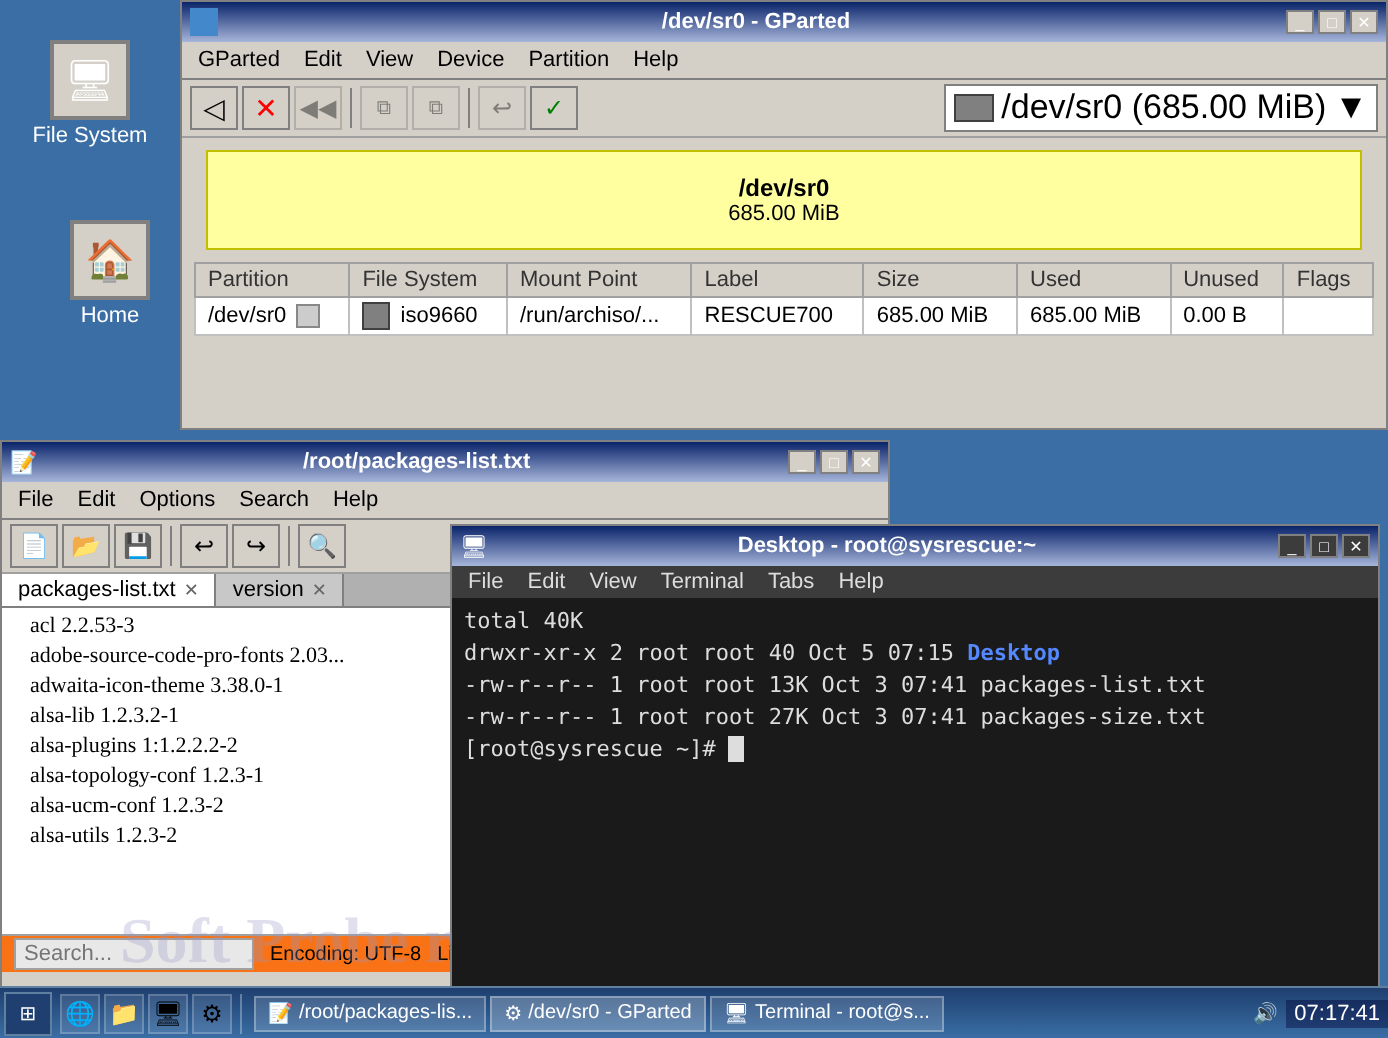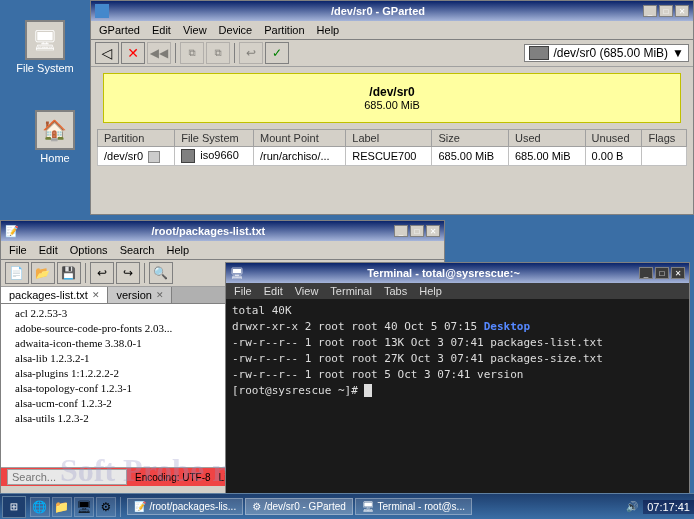--- a/index.html
+++ b/index.html
@@ -16,21 +16,21 @@
     .win-controls { display: flex; gap: 2px; }
     .win-btn { width: 14px; height: 12px; background: #d4d0c8; border: 1px solid #808080; display: flex; align-items: center; justify-content: center; font-size: 8px; cursor: pointer; }
 
     .menubar { background: #d4d0c8; display: flex; gap: 4px; padding: 2px 4px; border-bottom: 1px solid #808080; }
     .menu-item { padding: 1px 4px; font-size: 11px; cursor: pointer; }
 
     .toolbar { background: #d4d0c8; display: flex; align-items: center; gap: 2px; padding: 2px 4px; border-bottom: 1px solid #a0a0a0; }
     .tb-btn { width: 24px; height: 22px; background: #d4d0c8; border: 1px solid #808080; display: flex; align-items: center; justify-content: center; font-size: 12px; cursor: pointer; }
     .tb-btn.disabled { opacity: 0.4; }
     .tb-sep { width: 1px; height: 20px; background: #808080; margin: 0 2px; }
-    .tb-device { margin-left: auto; background: white; border: 1px solid #808080; padding: 1px 4px; font-size: 12px; display: flex; align-items: center; gap: 4px; cursor: pointer; }
+    .tb-device { margin-left: auto; background: white; border: 1px solid #808080; padding: 1px 4px; font-size: 17px; display: flex; align-items: center; gap: 4px; cursor: pointer; }
 
     .disk-visual { background: #ffffa0; border: 1px solid #c0c000; margin: 6px; height: 50px; display: flex; flex-direction: column; align-items: center; justify-content: center; }
     .disk-visual-label { font-size: 12px; font-weight: bold; }
 
     .partition-table { width: 100%; border-collapse: collapse; }
     .partition-table th { background: #d4d0c8; border: 1px solid #a0a0a0; padding: 2px 6px; text-align: left; font-size: 11px; font-weight: normal; color: #333; }
     .partition-table td { border: 1px solid #c0c0c0; padding: 2px 6px; font-size: 11px; background: white; }
 
     
     .gedit-window { position: absolute; top: 220px; left: 0; width: 445px; height: 275px; background: #d4d0c8; border: 1px solid #808080; }
@@ -40,21 +40,21 @@
     .gedit-tb-btn { width: 24px; height: 22px; background: #d4d0c8; border: 1px solid #808080; display: flex; align-items: center; justify-content: center; font-size: 12px; cursor: pointer; }
 
     .gedit-tabs { display: flex; background: #b0b0b0; border-bottom: 1px solid #808080; }
     .gedit-tab { padding: 2px 8px; font-size: 11px; background: #c8c8c8; border-right: 1px solid #808080; cursor: pointer; display: flex; align-items: center; gap: 4px; }
     .gedit-tab.active { background: white; }
     .gedit-tab-close { font-size: 9px; color: #666; }
 
     .gedit-content { background: white; flex: 1; padding: 2px 14px; font-size: 11px; font-family: Liberation Serif, serif; overflow: hidden; }
     .gedit-content-lines { line-height: 15px; }
 
-    .gedit-statusbar { background: #ef4444; border-top: 1px solid #a0a0a0; padding: 1px 6px; font-size: 10px; display: flex; align-items: center; gap: 8px; }
+    .gedit-statusbar { background: #f97316; border-top: 1px solid #a0a0a0; padding: 1px 6px; font-size: 10px; display: flex; align-items: center; gap: 8px; }
     .gedit-search { background: #e8e8e8; border: 1px solid #a0a0a0; padding: 1px 4px; font-size: 11px; width: 120px; color: #999; }
     .watermark { position: absolute; bottom: 30px; left: 60px; font-size: 32px; font-weight: bold; color: rgba(150,150,200,0.3); font-family: serif; z-index: 100; pointer-events: none; }
 
     
     .terminal-window { position: absolute; top: 262px; left: 225px; width: 465px; height: 250px; background: #1a1a1a; border: 1px solid #808080; }
     .terminal-titlebar { background: linear-gradient(to bottom, #0a246a, #a6b5da); color: white; padding: 2px 4px; display: flex; align-items: center; justify-content: space-between; height: 20px; }
     .terminal-menubar { background: #3c3c3c; display: flex; gap: 4px; padding: 1px 4px; }
     .terminal-menu-item { padding: 1px 4px; font-size: 11px; cursor: pointer; color: #ddd; }
     .terminal-content { background: #1a1a1a; color: #ddd; font-family: monospace; font-size: 11px; padding: 4px 6px; height: calc(100% - 44px); line-height: 16px; }
     .terminal-content .prompt { color: #ddd; }
@@ -215,41 +215,40 @@
     <input class="gedit-search" type="text" placeholder="Search..." style="">
     <span>Encoding: UTF-8</span>
     <span>Lines: 688</span>
     <span>Sel...</span>
   </div>
 </div>
 
 <div class="terminal-window">
   <div class="terminal-titlebar">
     <span style="margin-right:4px;">🖥</span>
-    <span class="win-title-text">Terminal - total@sysrescue:~</span>
+    <span class="win-title-text">Desktop - root@sysrescue:~</span>
     <div class="win-controls">
       <div class="win-btn" style="background:#3c3c3c;color:white;">_</div>
       <div class="win-btn" style="background:#3c3c3c;color:white;">□</div>
       <div class="win-btn" style="background:#3c3c3c;color:white;">✕</div>
     </div>
   </div>
   <div class="terminal-menubar">
     <span class="terminal-menu-item">File</span>
     <span class="terminal-menu-item">Edit</span>
     <span class="terminal-menu-item">View</span>
     <span class="terminal-menu-item">Terminal</span>
     <span class="terminal-menu-item">Tabs</span>
     <span class="terminal-menu-item">Help</span>
   </div>
   <div class="terminal-content">
     <div><span>total 40K</span></div>
     <div><span style="color:#ddd;">drwxr-xr-x 2 root root   40 Oct  5 07:15 </span><span style="color:#5588ff;font-weight:bold;">Desktop</span></div>
     <div>-rw-r--r-- 1 root root  13K Oct  3 07:41 packages-list.txt</div>
     <div>-rw-r--r-- 1 root root  27K Oct  3 07:41 packages-size.txt</div>
-    <div>-rw-r--r-- 1 root root    5 Oct  3 07:41 version</div>
     <div><span class="prompt">[root@sysrescue ~]# </span><span class="cursor"></span></div>
   </div>
 </div>
 
 <div class="watermark">Soft Probe r</div>
 
 <div class="taskbar">
   <div class="taskbar-start">
     <span style="font-size:10px;color:white;">⊞</span>
   </div>

